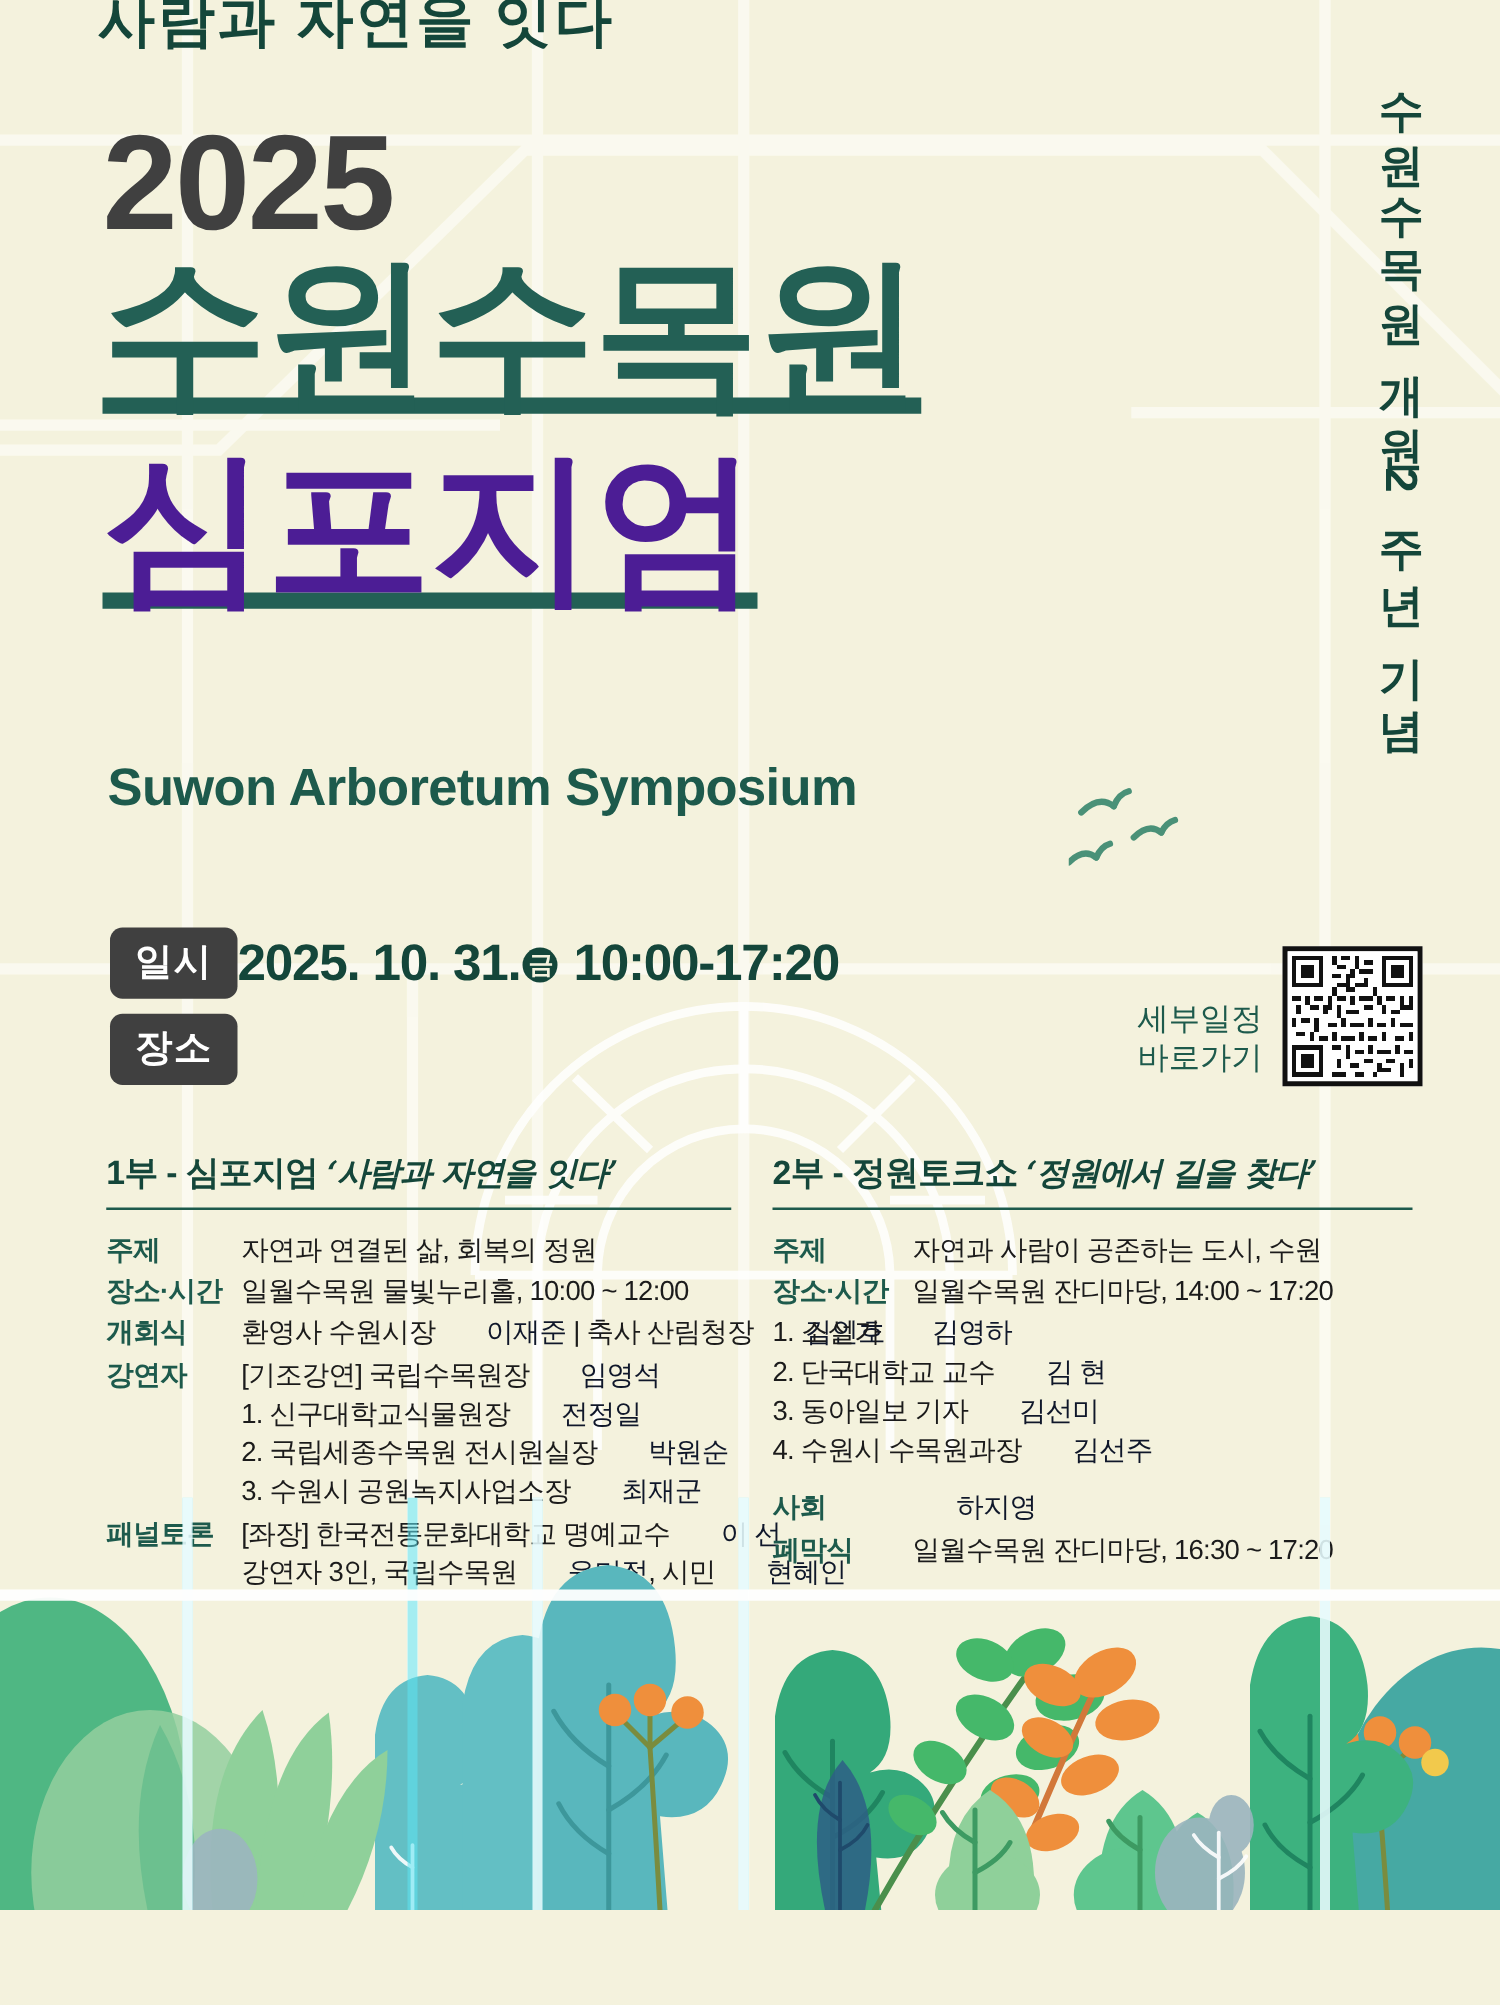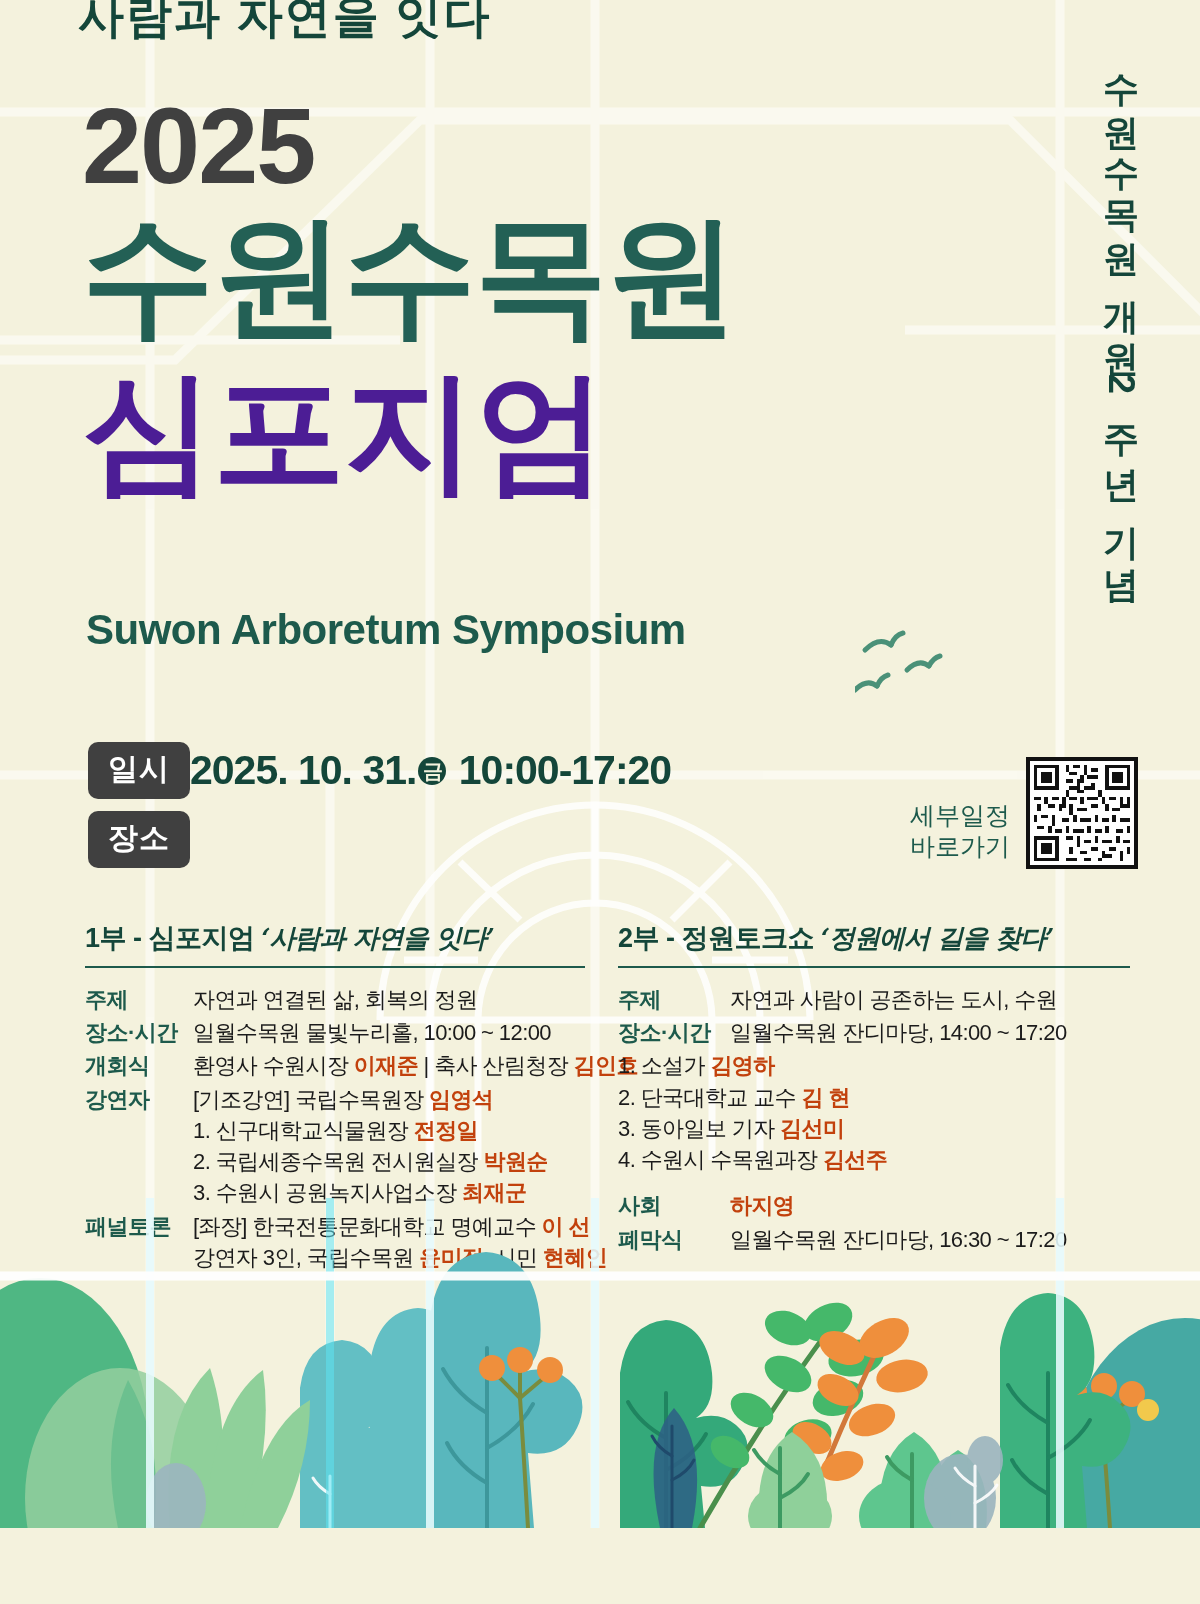--- a/index.html
+++ b/index.html
@@ -43,27 +43,28 @@
     font-size: 108px;
     font-weight: 700;
     color: #404040;
     letter-spacing: -2px;
     line-height: 1;
   }
 
   .main-title {
     position: absolute;
     left: 82px;
-    top: 198px;
+    top: 188px;
     font-size: 132px;
     font-weight: 800;
     color: #236055;
     line-height: 1.18;
     letter-spacing: -1px;
     white-space: nowrap;
+    text-decoration: underline;
   }
   .main-title .l2 { display: block; color: #4c1d95; }
 
   .subtitle-en {
     position: absolute;
     left: 86px;
     top: 576px;
     font-size: 42px;
     font-weight: 700;
     color: #1d5a4c;
@@ -185,21 +186,21 @@
   .lw-l { width: 108px; }
   .lw-r { width: 112px; }
   .item-body { flex: 1; }
   .line {
     font-size: 22px;
     color: #1b1b1b;
     line-height: 1.42;
     letter-spacing: -0.6px;
     white-space: nowrap;
   }
-  .line b { font-weight: 700; color: #c2410c; }
+  .line b { font-weight: 400; color: #0f172a; margin-left: 35px; }
   .gap { height: 13px; }
 
   
   .foliage { position: absolute; left: 0; bottom: 0; width: 1200px; height: 330px; }
   .birds { position: absolute; left: 855px; top: 628px; }
 </style>
 </head>
 <body>
 
 <div class="poster">

